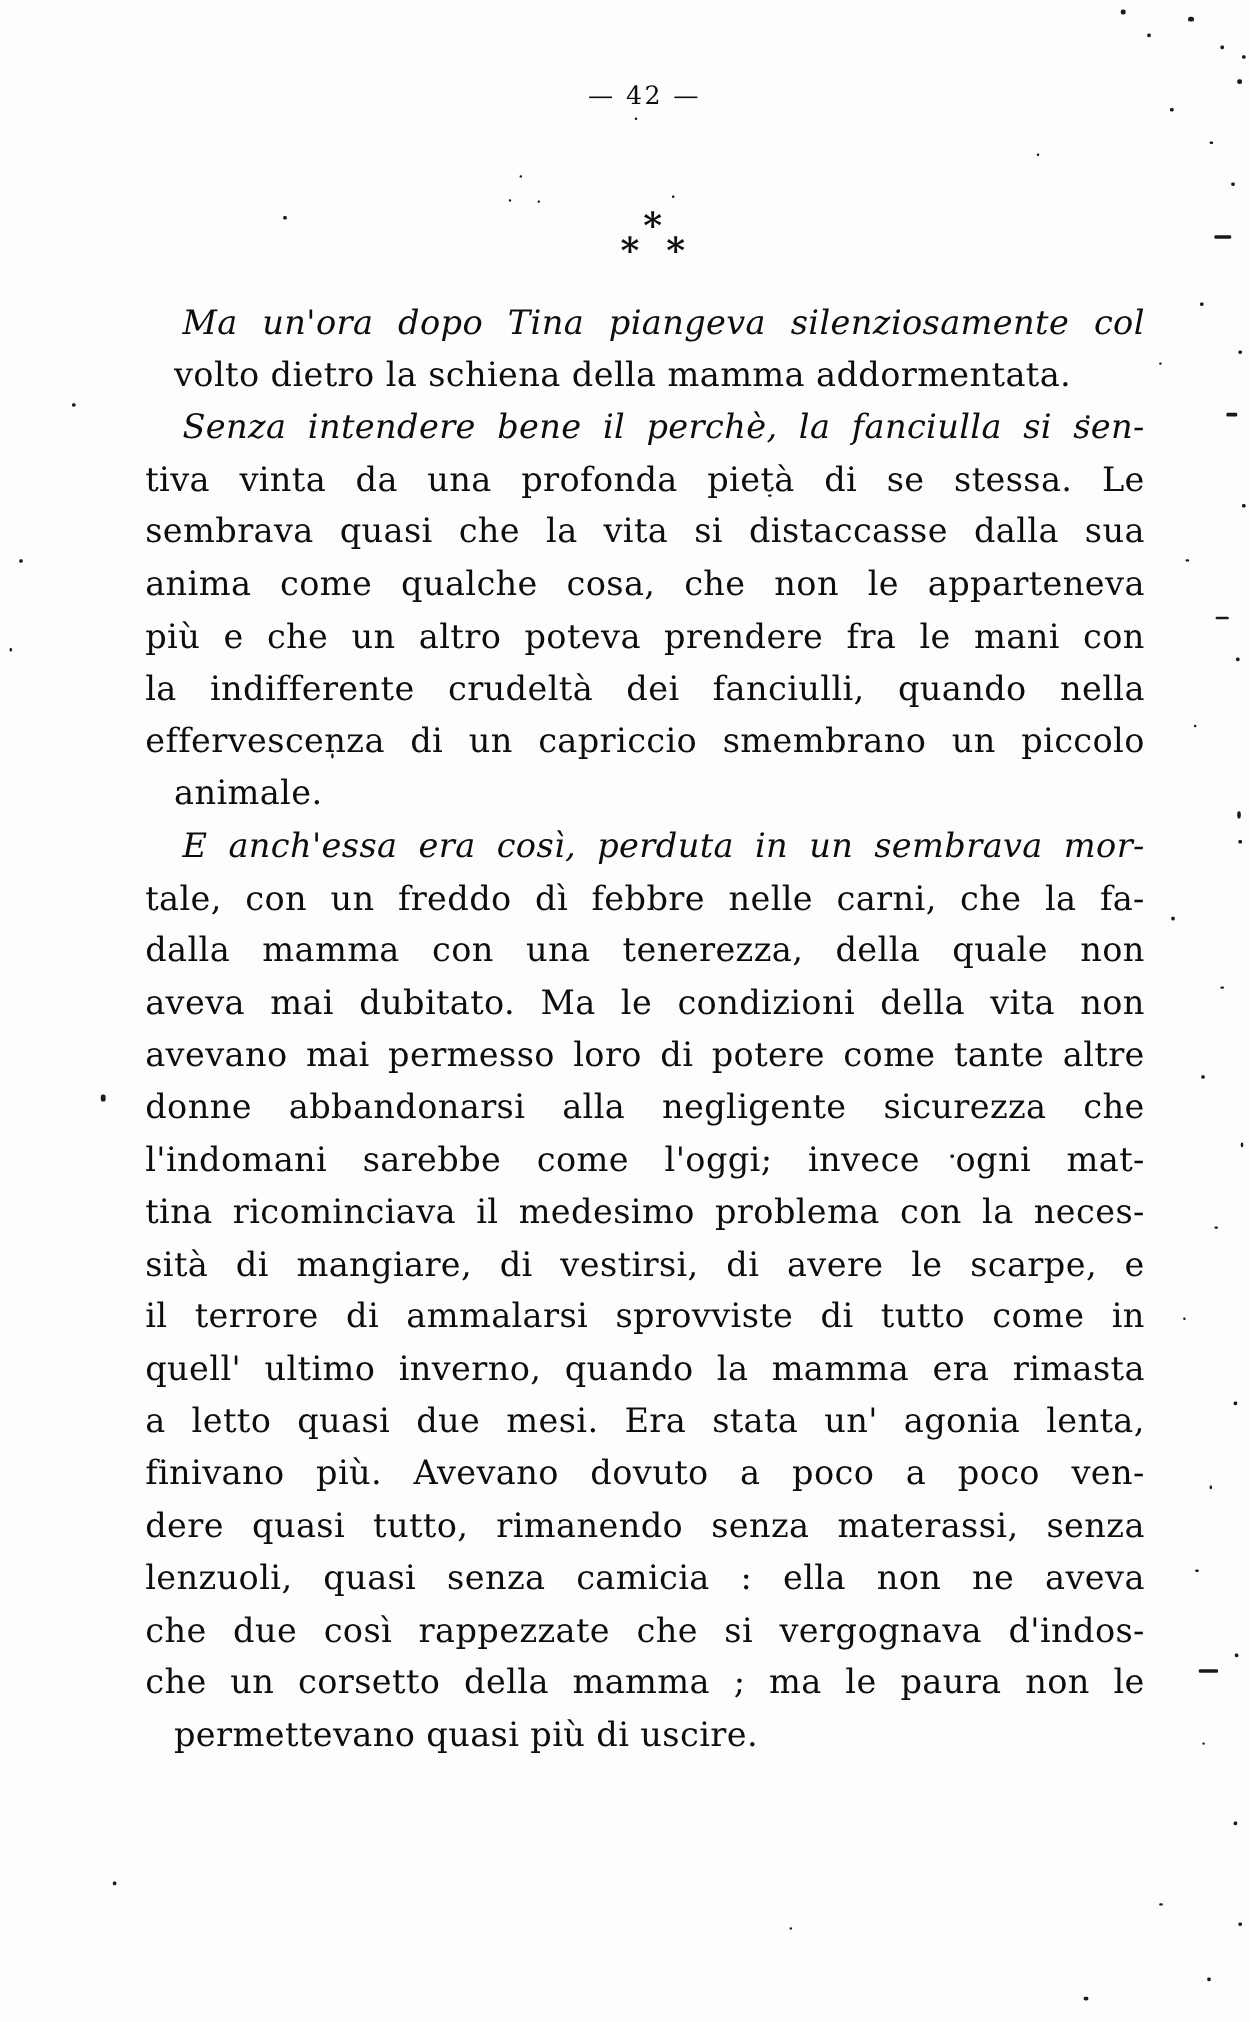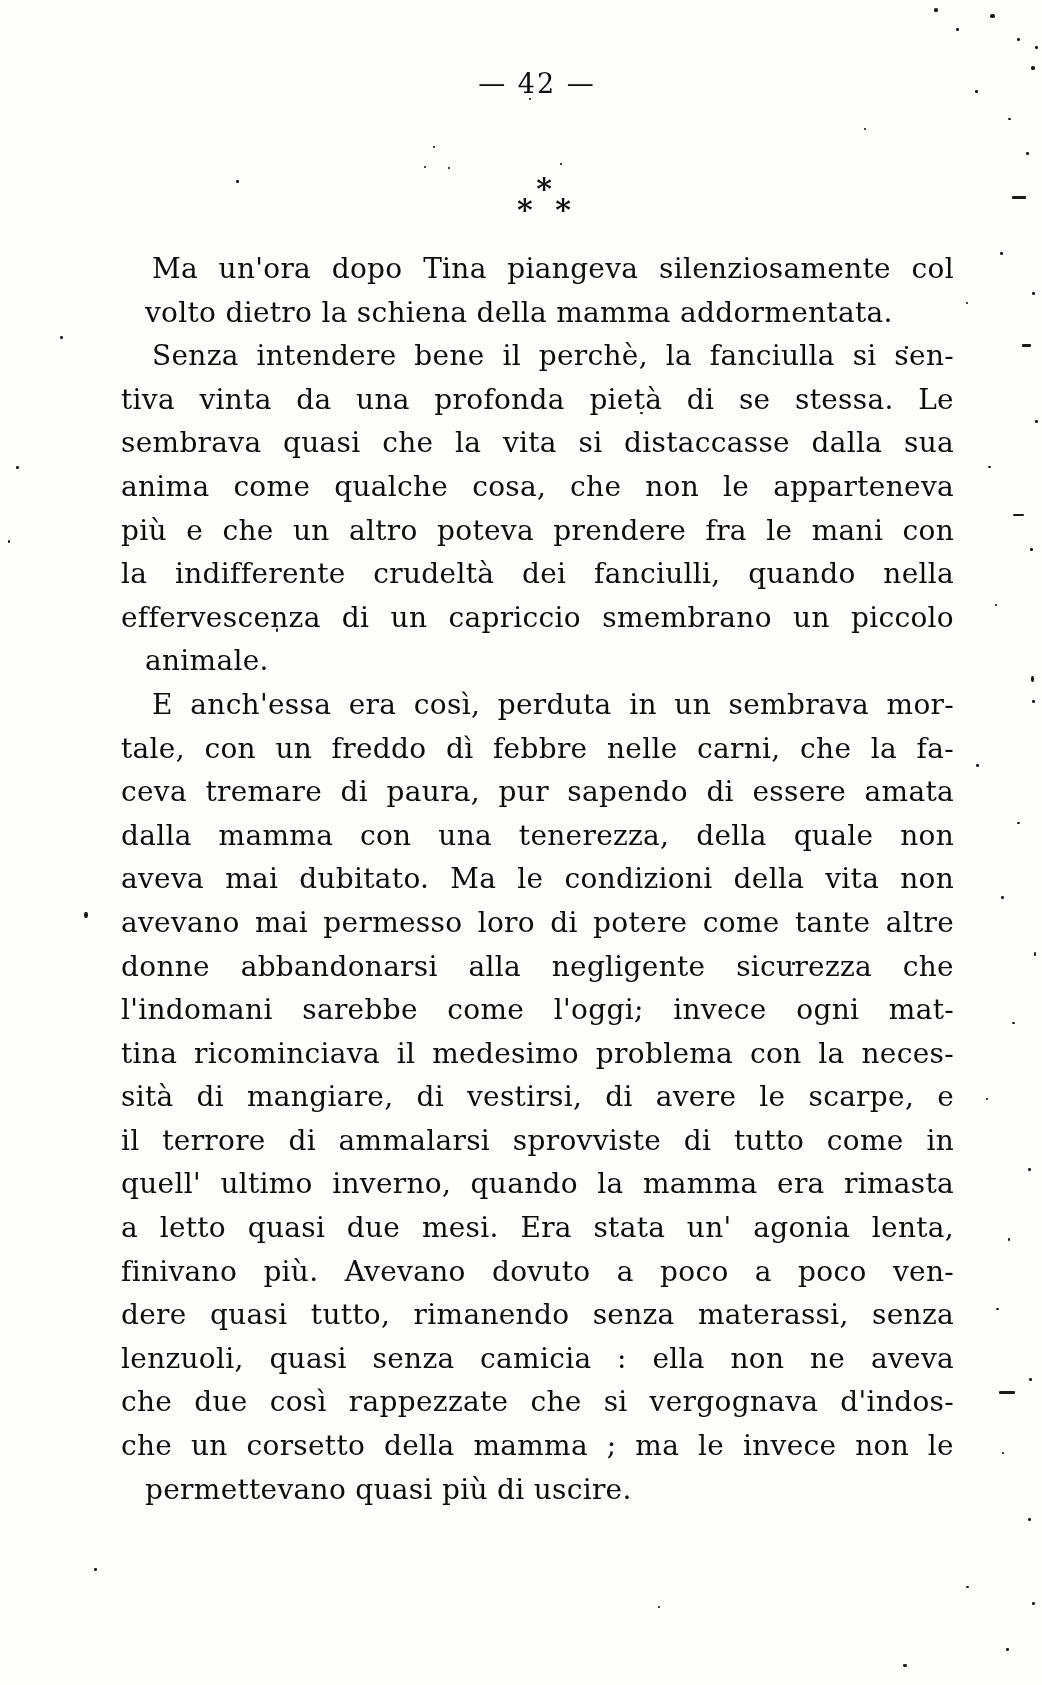--- a/index.html
+++ b/index.html
@@ -10,21 +10,21 @@
     overflow: hidden;
     font-family: "DejaVu Serif", serif;
     color: #0d0d0d;
   }
   .page { position: absolute; inset: 0; }
 
   .page-number {
     position: absolute;
     left: 380px; top: 68px; width: 314px;
     text-align: center;
-    font-size: 27px;
+    font-size: 21px;
     letter-spacing: 2px;
     white-space: pre;
   }
 
   .separator {
     position: absolute;
     left: 469px; top: 178px; width: 150px;
     text-align: center;
     font-weight: bold;
     font-size: 30px;
@@ -40,21 +40,21 @@
   }
   .line {
     height: 43.6px;
     line-height: 43.6px;
     text-align: justify;
     text-align-last: justify;
     overflow: hidden;
     white-space: normal;
   }
   .line.end { text-align-last: left; margin-left: 24px; }
-  .line.indent { text-indent: 31px; }
+  .line.indent { text-indent: 31px; font-style: italic; }
 
   .noise i {
     display: block;
     position: absolute;
     background: #1a1a1a;
     border-radius: 40%;
   }
   .noise i.dash { border-radius: 1px; }
 </style>
 </head>
@@ -77,36 +77,35 @@
     <div class="line">tiva vinta da una profonda pietà di se stessa. Le</div>
     <div class="line">sembrava quasi che la vita si distaccasse dalla sua</div>
     <div class="line">anima come qualche cosa, che non le apparteneva</div>
     <div class="line">più e che un altro poteva prendere fra le mani con</div>
     <div class="line">la indifferente crudeltà dei fanciulli, quando nella</div>
     <div class="line">effervescenza di un capriccio smembrano un piccolo</div>
     <div class="line end">animale.</div>
 
     <div class="line indent">E anch'essa era così, perduta in un sembrava mor-</div>
     <div class="line">tale, con un freddo dì febbre nelle carni, che la fa-</div>
-    <div class="line">ceva tremare di paura, pur sapendo di essere amata</div>
     <div class="line">dalla mamma con una tenerezza, della quale non</div>
     <div class="line">aveva mai dubitato. Ma le condizioni della vita non</div>
     <div class="line">avevano mai permesso loro di potere come tante altre</div>
     <div class="line">donne abbandonarsi alla negligente sicurezza che</div>
     <div class="line">l'indomani sarebbe come l'oggi; invece ogni mat-</div>
     <div class="line">tina ricominciava il medesimo problema con la neces-</div>
     <div class="line">sità di mangiare, di vestirsi, di avere le scarpe, e</div>
     <div class="line">il terrore di ammalarsi sprovviste di tutto come in</div>
     <div class="line">quell' ultimo inverno, quando la mamma era rimasta</div>
     <div class="line">a letto quasi due mesi. Era stata un' agonia lenta,</div>
     <div class="line">finivano più. Avevano dovuto a poco a poco ven-</div>
     <div class="line">dere quasi tutto, rimanendo senza materassi, senza</div>
     <div class="line">lenzuoli, quasi senza camicia : ella non ne aveva</div>
     <div class="line">che due così rappezzate che si vergognava d'indos-</div>
-    <div class="line">che un corsetto della mamma ; ma le invece non le</div>
+    <div class="line">che un corsetto della mamma ; ma le paura non le</div>
     <div class="line end">permettevano quasi più di uscire.</div>
   </div>
 
   <div class="noise">
     <i style="left:934px;top:8px;width:4px;height:4px"></i>
     <i style="left:956px;top:28px;width:3px;height:3px"></i>
     <i style="left:990px;top:14px;width:5px;height:4px"></i>
     <i style="left:1017px;top:38px;width:3px;height:3px"></i>
     <i style="left:1031px;top:66px;width:4px;height:4px"></i>
     <i style="left:975px;top:90px;width:3px;height:3px"></i>

